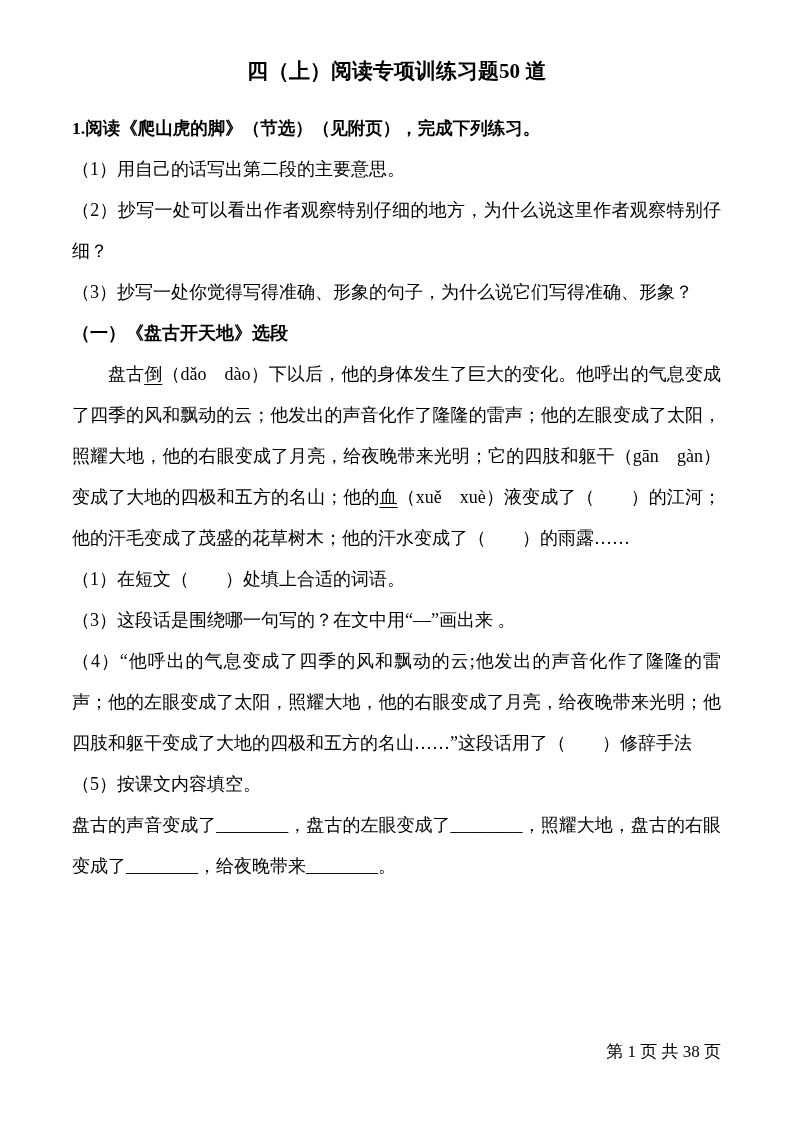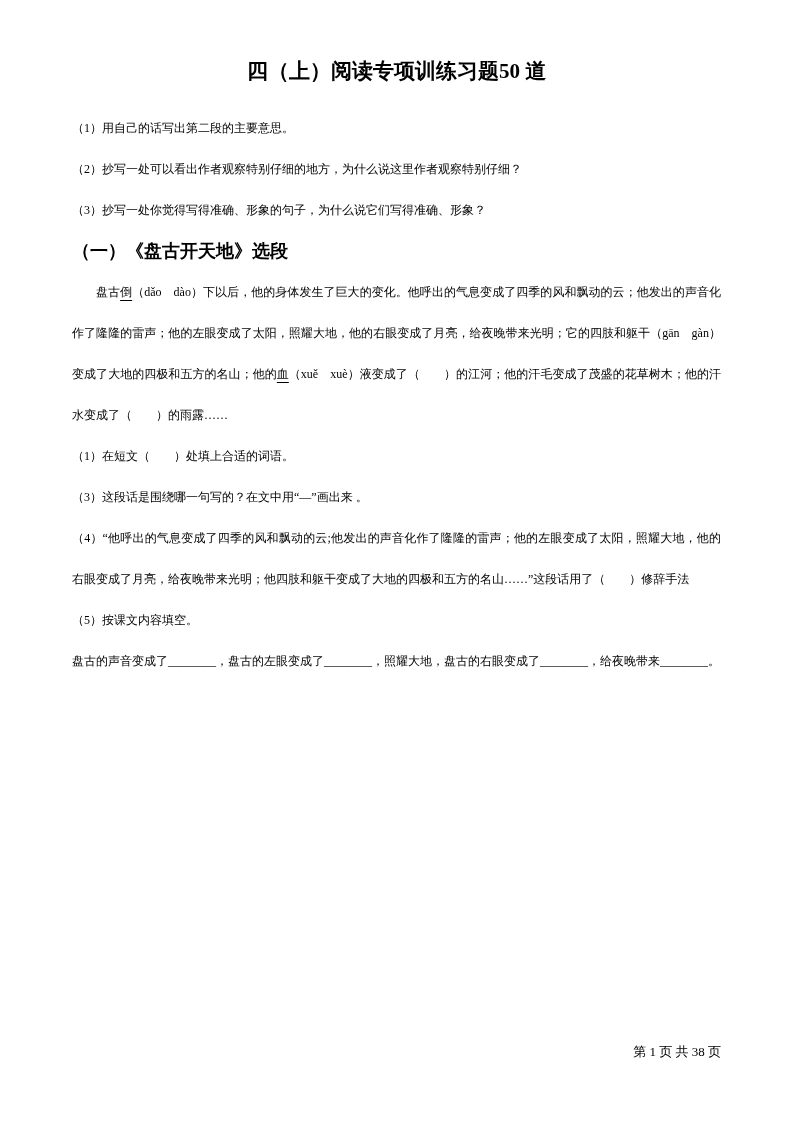--- a/index.html
+++ b/index.html
@@ -24,48 +24,49 @@
     line-height: 30px;
     margin-bottom: 22px;
   }
   .heading {
     font-weight: bold;
     font-size: 17.5px;
     line-height: 41px;
     text-align: justify;
   }
   .q, .passage, .fill {
-    font-size: 12px;
+    font-size: 18px;
     line-height: 41px;
     text-align: justify;
   }
   .s2-gap { margin-top: 39px; }
   .subtitle {
     text-align: left;
     font-weight: bold;
     font-size: 18px;
     line-height: 41px;
   }
   .passage { text-indent: 2em; }
   .u { text-decoration: underline; text-underline-offset: 4px; }
   .footer {
     position: absolute;
     right: 72px;
     bottom: 44px;
-    font-size: 13px;
+    font-size: 17px;
     line-height: 16px;
   }
 </style>
 </head>
 <body>
 
 <div class="page">
 
   <div class="title">四（上）阅读专项训练习题50 道</div>
 
+  <p class="heading">1.阅读《爬山虎的脚》（节选）（见附页），完成下列练习。</p>
   <p class="q">（1）用自己的话写出第二段的主要意思。</p>
   <p class="q">（2）抄写一处可以看出作者观察特别仔细的地方，为什么说这里作者观察特别仔细？</p>
   <p class="q">（3）抄写一处你觉得写得准确、形象的句子，为什么说它们写得准确、形象？</p>
 
   <p class="subtitle">（一）《盘古开天地》选段</p>
 
   <p class="passage"><span>盘古</span><span class="u">倒</span><span>（dǎo　dào）下以后，他的身体发生了巨大的变化。他呼出的气息变成了四季的风和飘动的云；他发出的声音化作了隆隆的雷声；他的左眼变成了太阳，照耀大地，他的右眼变成了月亮，给夜晚带来光明；它的四肢和躯干（gān　gàn）变成了大地的四极和五方的名山；他的</span><span class="u">血</span><span>（xuě　xuè）液变成了（　　）的江河；他的汗毛变成了茂盛的花草树木；他的汗水变成了（　　）的雨露……</span></p>
 
   <p class="q">（1）在短文（　　）处填上合适的词语。</p>
 

